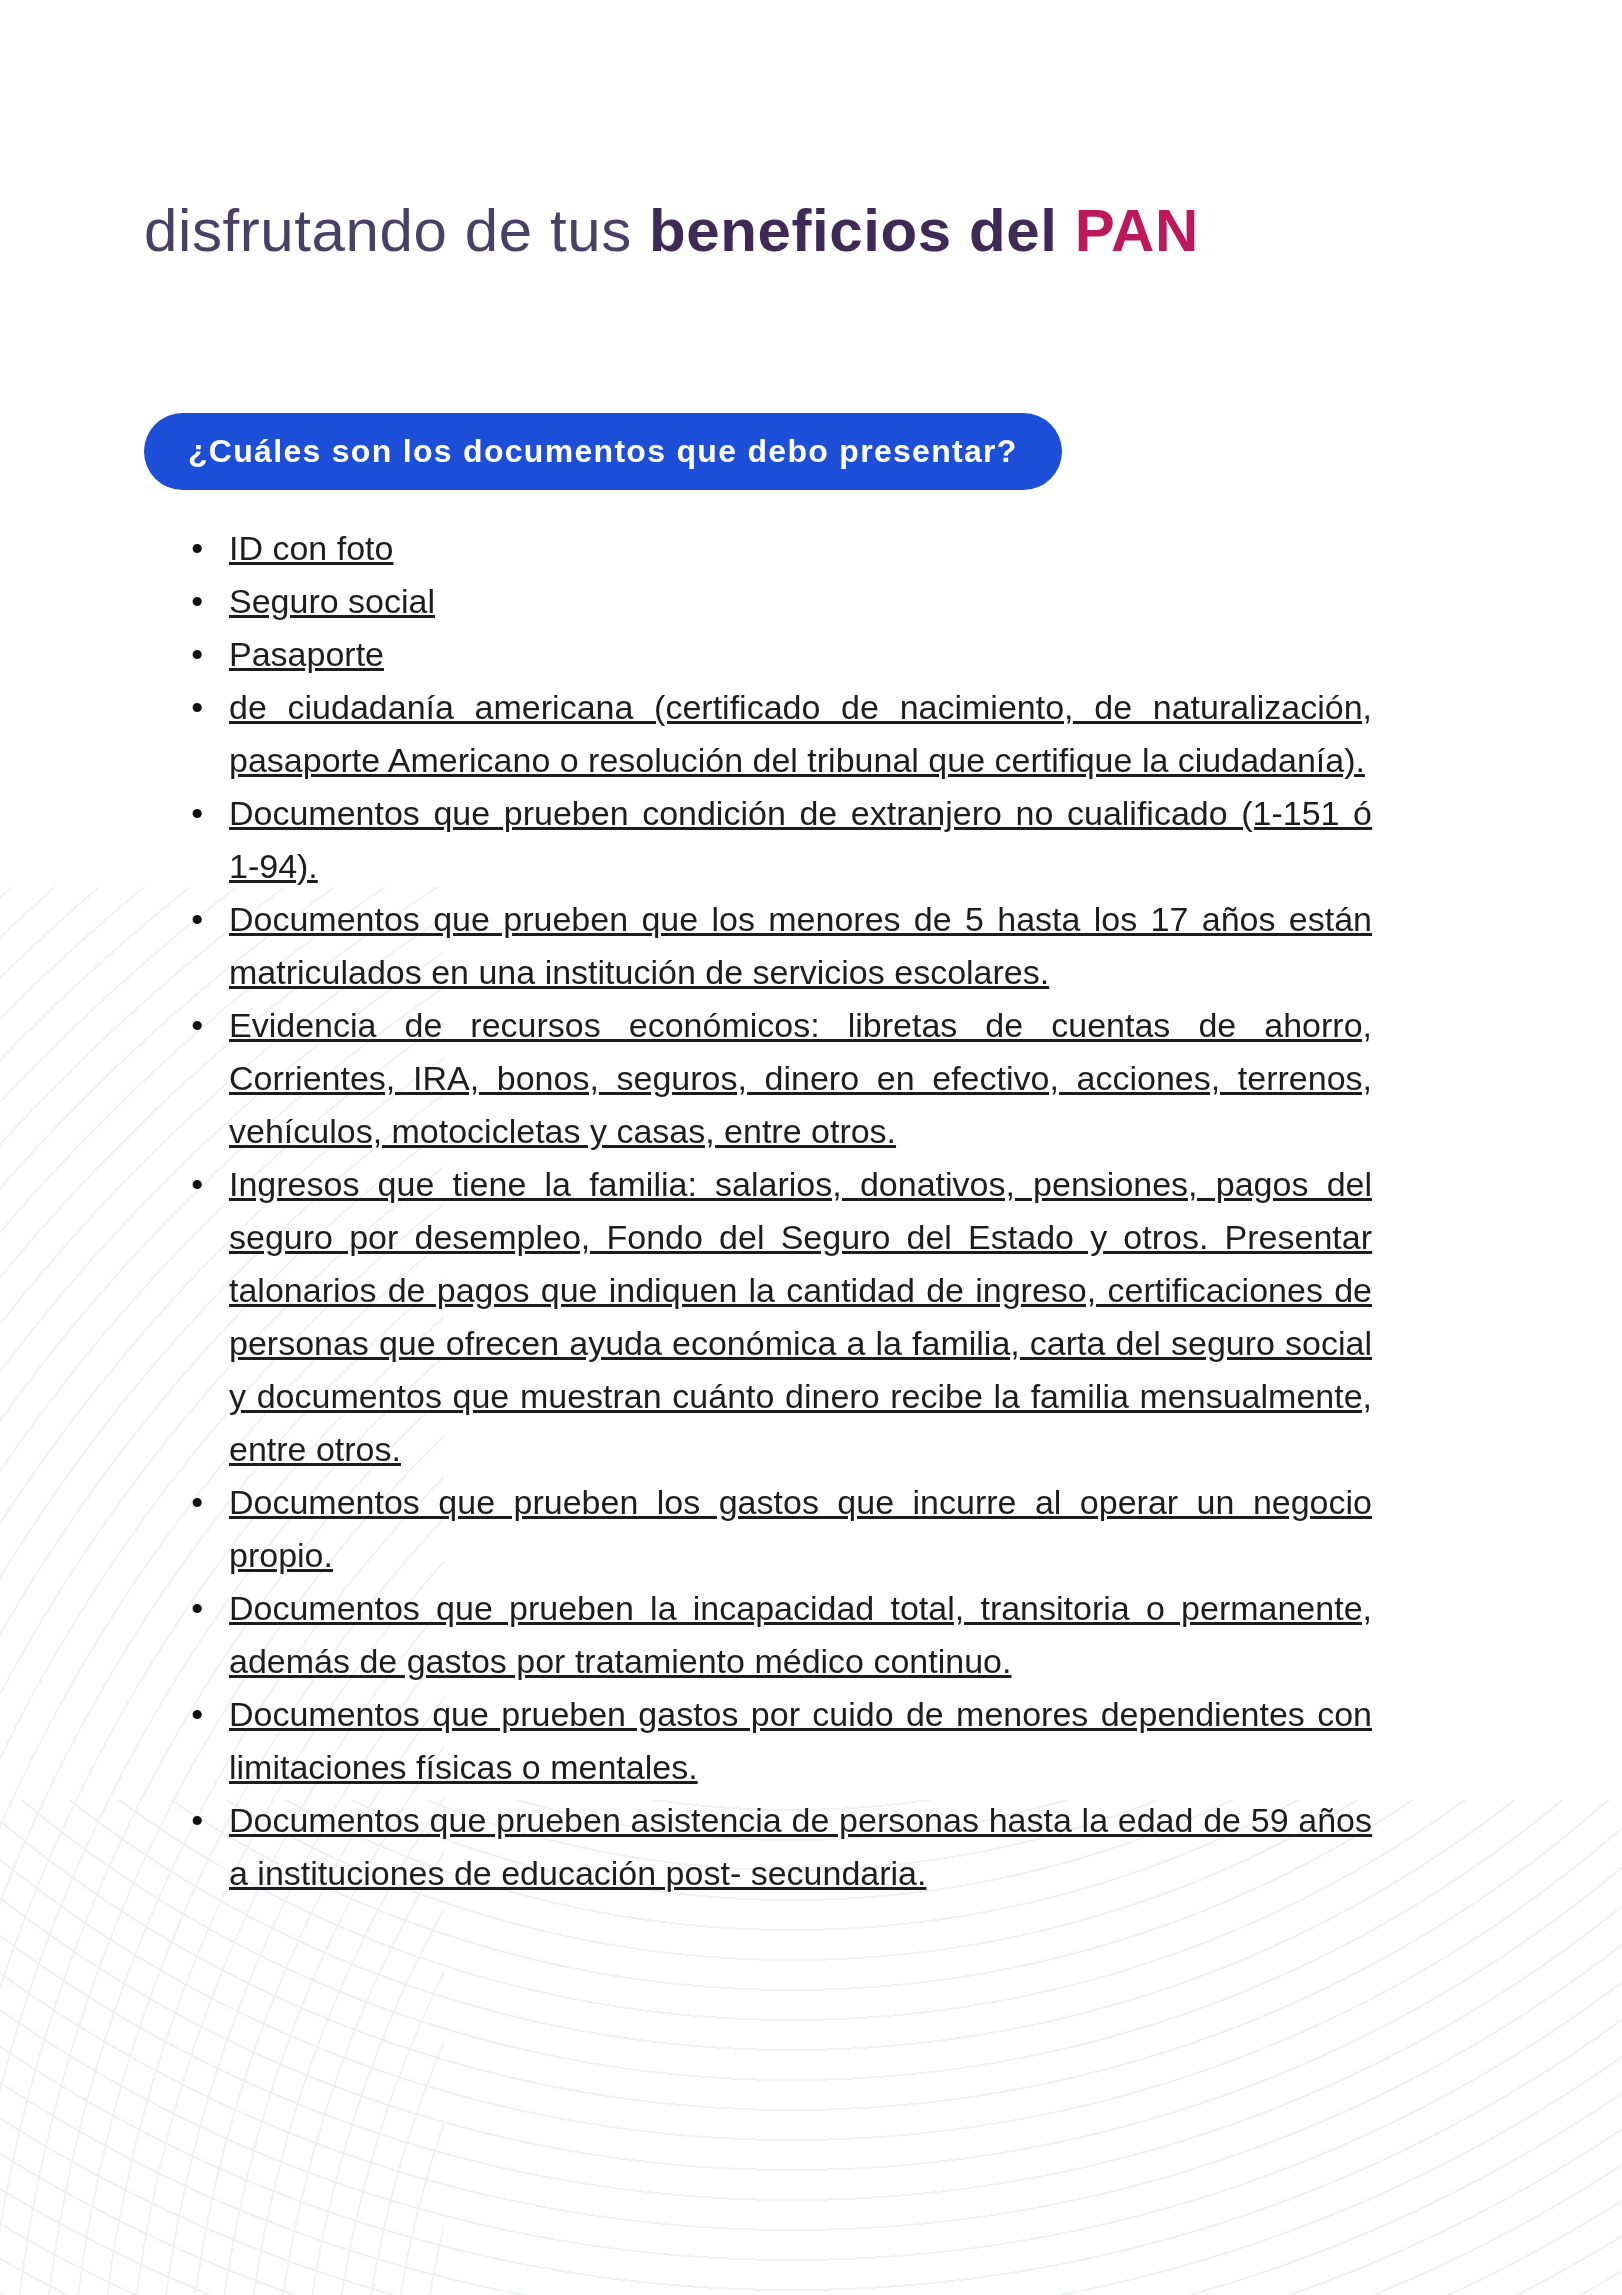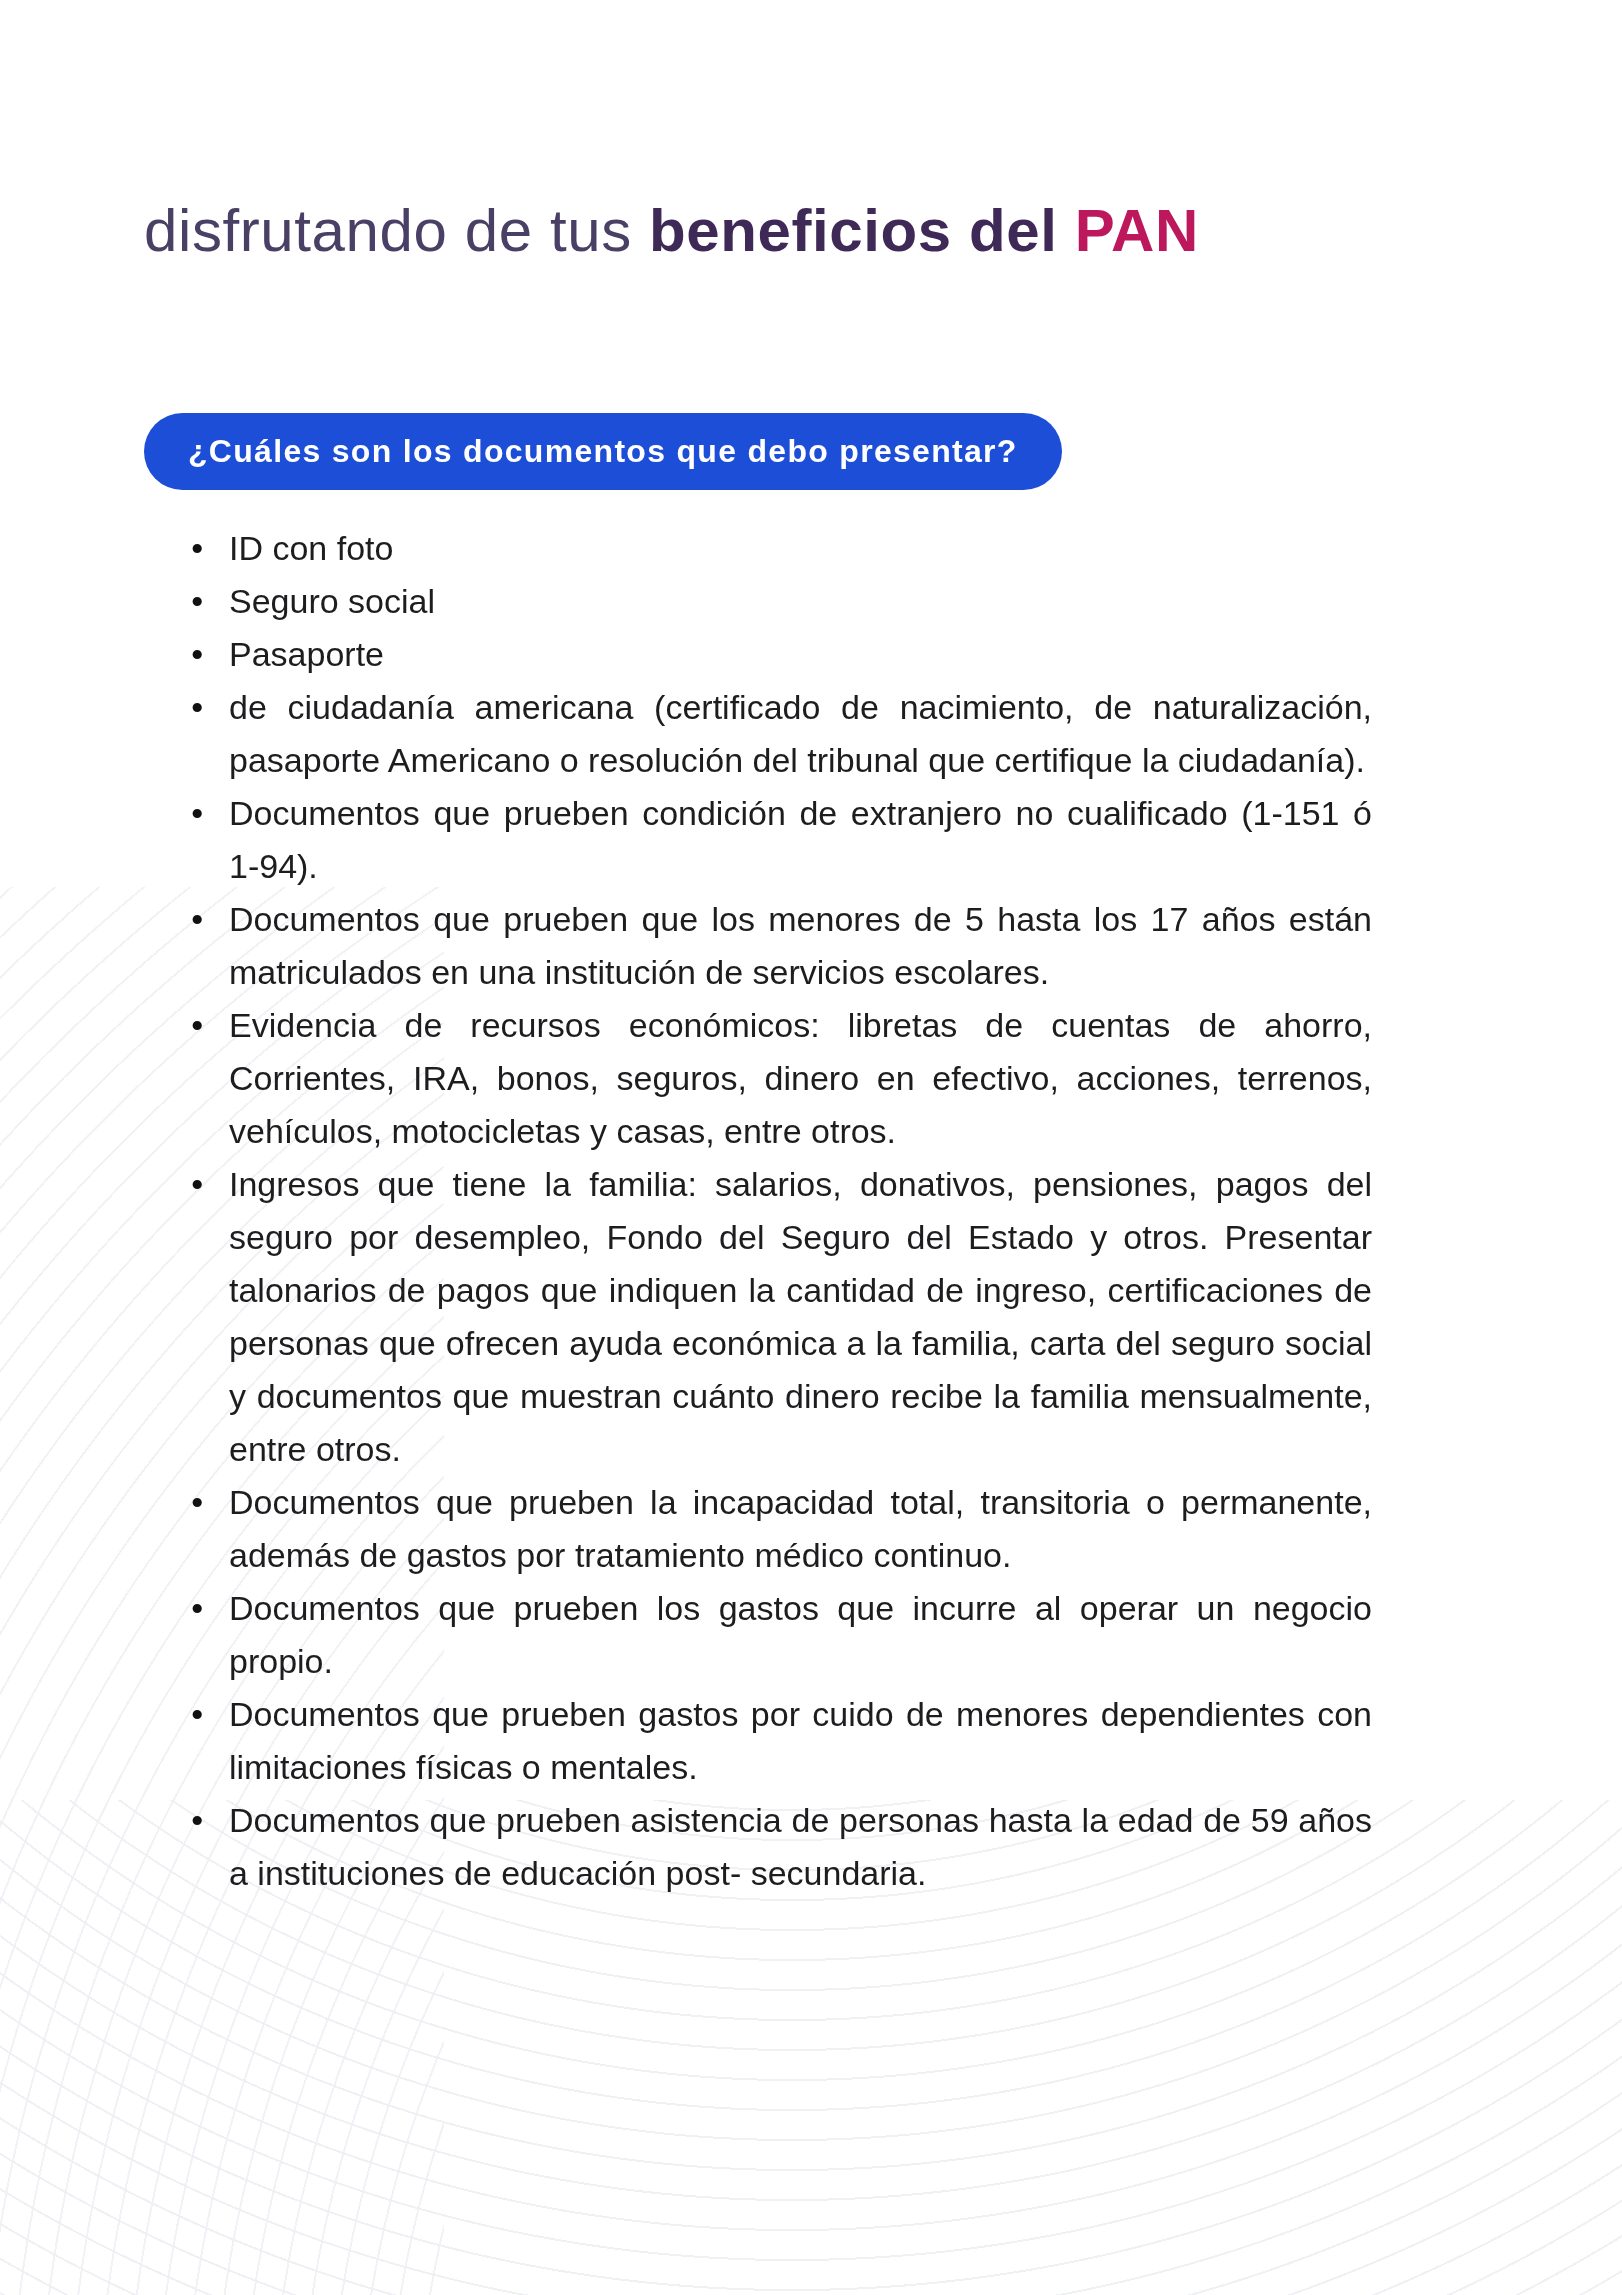--- a/index.html
+++ b/index.html
@@ -86,20 +86,21 @@
     padding: 0;
     list-style: none;
     font-size: 34px;
     line-height: 53px;
     color: #1d1d1f;
   }
   ul.bullets li {
     position: relative;
     padding-left: 39px;
     text-align: justify;
+    text-decoration: underline;
   }
   ul.bullets li::before {
     content: "\2022";
     position: absolute;
     left: 1.3px;
     top: 0;
     color: #111111;
     font-size: 34px;
   }
 </style>
@@ -121,18 +122,18 @@
 
 <ul class="bullets">
   <li>ID con foto</li>
   <li>Seguro social</li>
   <li>Pasaporte</li>
   <li>de ciudadanía americana (certificado de nacimiento, de naturalización, pasaporte Americano o resolución del tribunal que certifique la ciudadanía).</li>
   <li>Documentos que prueben condición de extranjero no cualificado (1-151 ó 1-94).</li>
   <li>Documentos que prueben que los menores de 5 hasta los 17 años están matriculados en una institución de servicios escolares.</li>
   <li>Evidencia de recursos económicos: libretas de cuentas de ahorro, Corrientes, IRA, bonos, seguros, dinero en efectivo, acciones, terrenos, vehículos, motocicletas y casas, entre otros.</li>
   <li>Ingresos que tiene la familia: salarios, donativos, pensiones, pagos del seguro por desempleo, Fondo del Seguro del Estado y otros. Presentar talonarios de pagos que indiquen la cantidad de ingreso, certificaciones de personas que ofrecen ayuda económica a la familia, carta del seguro social y documentos que muestran cuánto dinero recibe la familia mensualmente, entre otros.</li>
+  <li>Documentos que prueben los gastos que incurre al operar un negocio propio.</li>
   <li>Documentos que prueben la incapacidad total, transitoria o permanente, además de gastos por tratamiento médico continuo.</li>
-  <li>Documentos que prueben los gastos que incurre al operar un negocio propio.</li>
   <li>Documentos que prueben gastos por cuido de menores dependientes con limitaciones físicas o mentales.</li>
   <li>Documentos que prueben asistencia de personas hasta la edad de 59 años a instituciones de educación post- secundaria.</li>
 </ul>
 
 
 </body></html>

